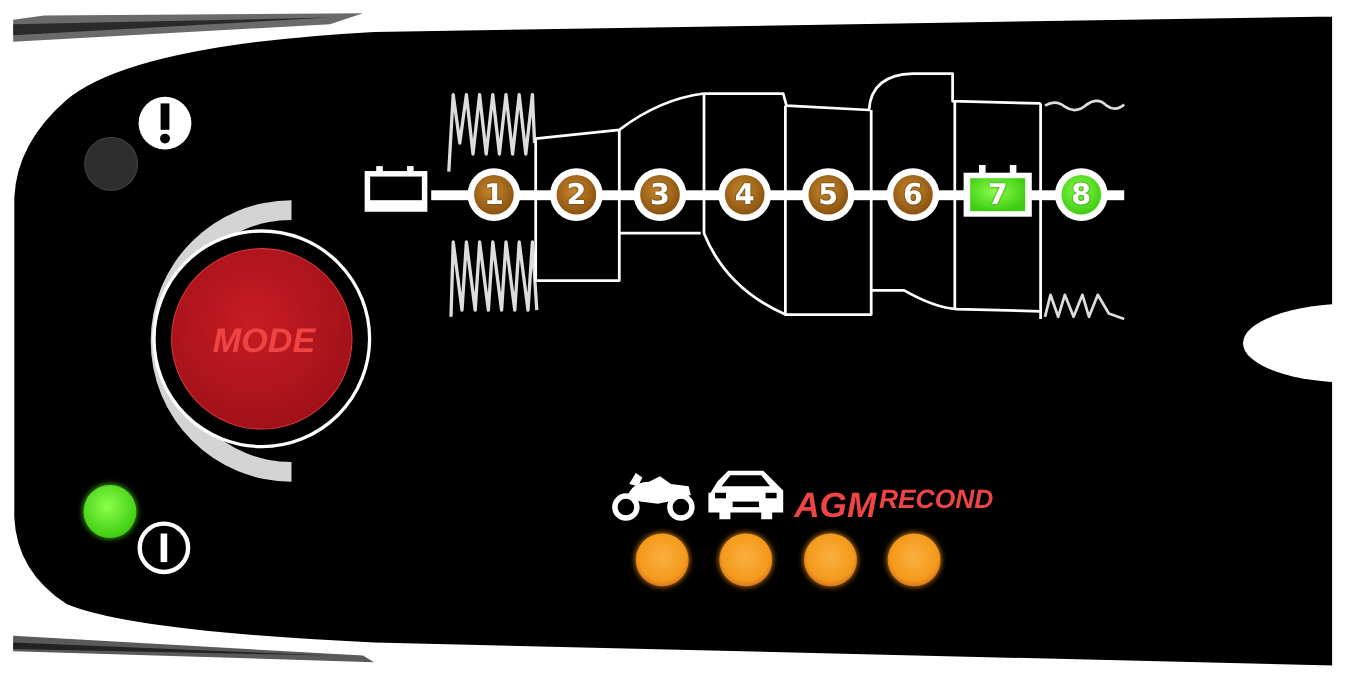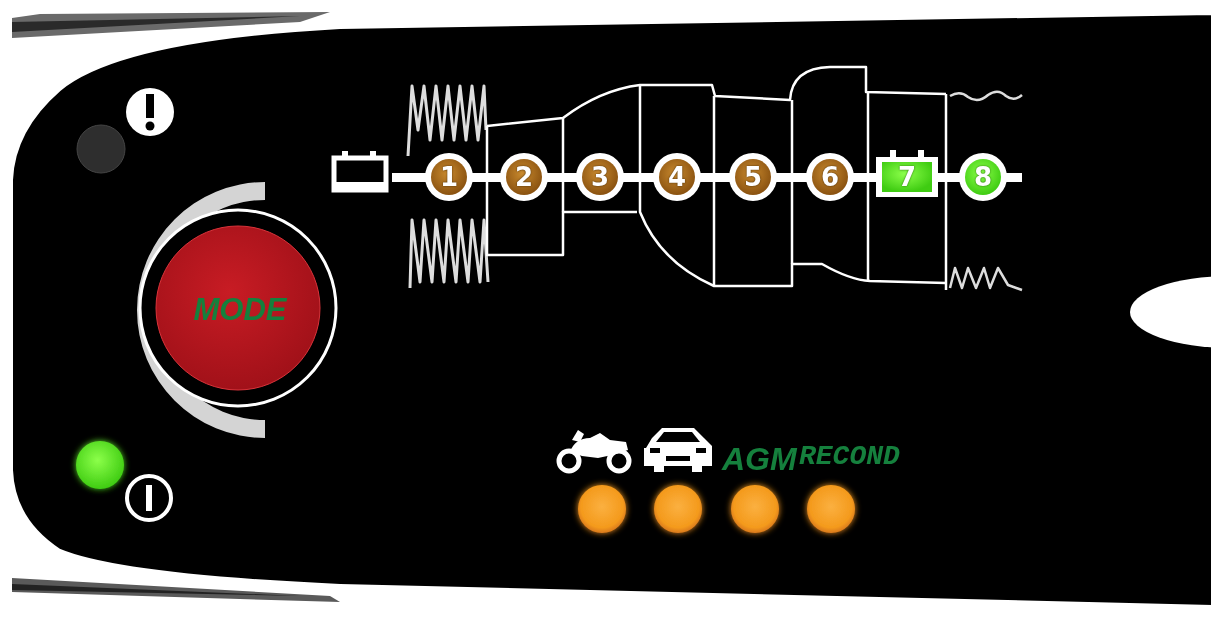--- a/index.html
+++ b/index.html
@@ -1,18 +1,18 @@
 <!DOCTYPE html>
 <html><head>
 <meta charset="utf-8">
 <style>
   html,body{margin:0;padding:0;background:#fff;}
   body{width:1224px;height:624px;position:relative;overflow:hidden;font-family:"Liberation Sans",sans-serif;}
   .stage{position:absolute;left:0;top:0;width:1224px;height:624px;}
-  .lbl{position:absolute;color:#15803d;font-weight:bold;font-style:italic;font-family:"Liberation Sans",sans-serif;}
+  .lbl{position:absolute;color:#ef4444;font-weight:bold;font-style:italic;font-family:"Liberation Sans",sans-serif;}
   .stepnum{position:absolute;width:38px;height:38px;line-height:38px;text-align:center;color:#fff;font-weight:bold;font-size:26px;font-family:"DejaVu Sans",sans-serif;text-shadow:0 0 2px #3a2200;}
   .mode-text{position:absolute;left:180px;top:292px;width:120px;text-align:center;font-size:31px;letter-spacing:0px;}
   .btnhit{position:absolute;border-radius:50%;cursor:pointer;}
 </style>
 </head>
 <body>
 
 <div class="stage">
 <svg width="1224" height="624" viewBox="0 0 1224 624" style="position:absolute;left:0;top:0">
   <defs>
@@ -140,19 +140,19 @@
 <div class="stepnum" style="left:430px;top:158px;">1</div>
 <div class="stepnum" style="left:505px;top:158px;">2</div>
 <div class="stepnum" style="left:581px;top:158px;">3</div>
 <div class="stepnum" style="left:658px;top:158px;">4</div>
 <div class="stepnum" style="left:734px;top:158px;">5</div>
 <div class="stepnum" style="left:811px;top:158px;">6</div>
 <div class="stepnum" style="left:888px;top:158px;text-shadow:0 0 2px #1a5a00;">7</div>
 <div class="stepnum" style="left:964px;top:158px;text-shadow:0 0 2px #1a5a00;">8</div>
 
 <div class="lbl" style="left:722px;top:441px;font-size:32px;">AGM</div>
-<div class="lbl" style="left:799px;top:441px;font-size:28px;font-family:Liberation Mono, monospace;">RECOND</div>
+<div class="lbl" style="left:799px;top:441px;font-size:24px;">RECOND</div>
 
 <div class="btnhit" style="left:578px;top:485px;width:48px;height:48px;"></div>
 <div class="btnhit" style="left:654px;top:485px;width:48px;height:48px;"></div>
 <div class="btnhit" style="left:731px;top:485px;width:48px;height:48px;"></div>
 <div class="btnhit" style="left:807px;top:485px;width:48px;height:48px;"></div>
 </div>
 
 </body></html>

